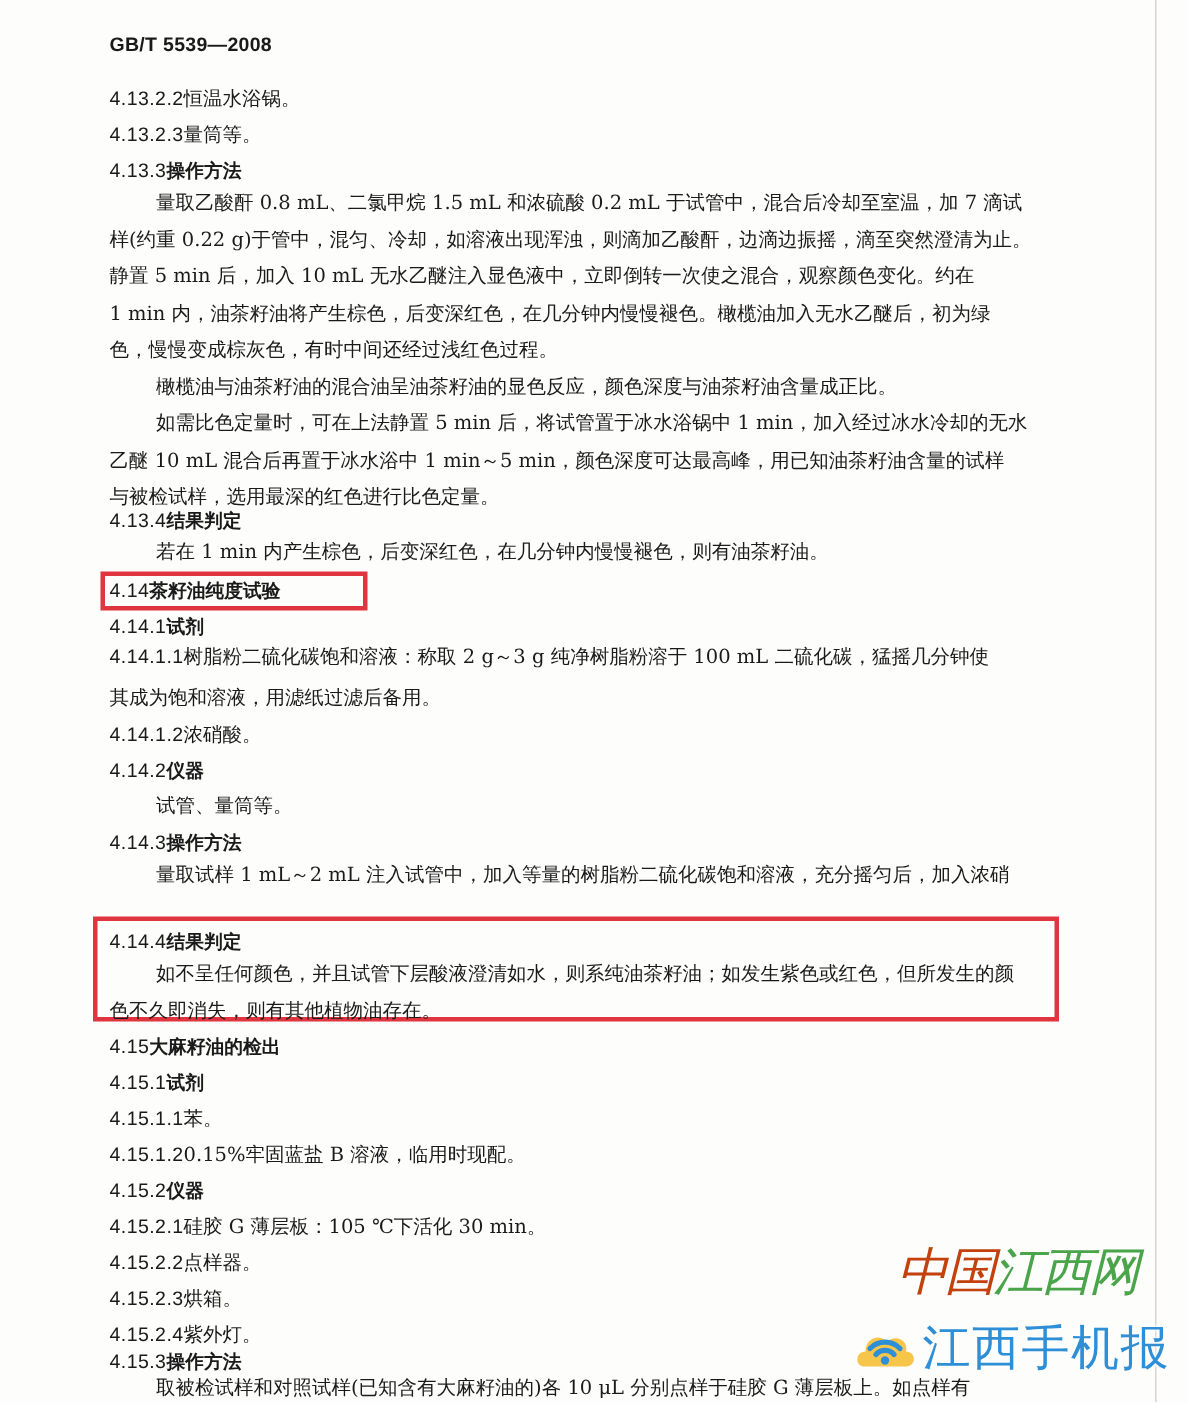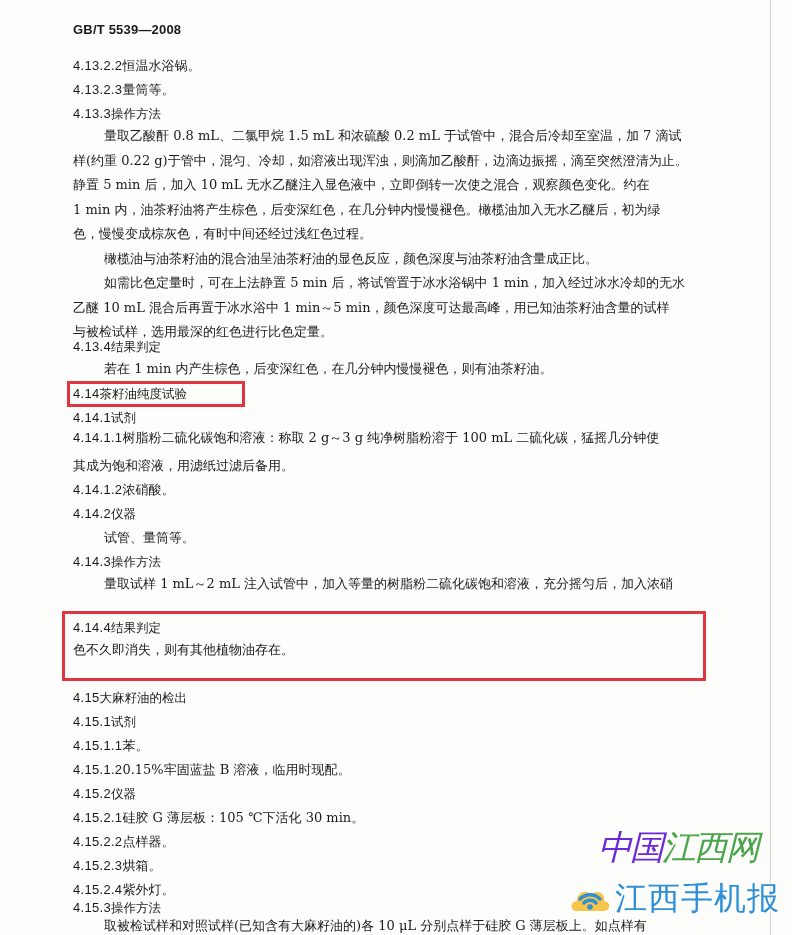--- a/index.html
+++ b/index.html
@@ -18,34 +18,34 @@
     font-family: "Liberation Sans", sans-serif; font-weight: bold; font-size: 13px;
     letter-spacing: 0.2px;
   }
   .line {
     position: absolute; left: 73px; white-space: nowrap;
     font-size: 13px; line-height: 16px;
   }
   .line .num {
     font-family: "Liberation Sans", sans-serif; letter-spacing: 0.3px; 
   }
-  .line.heading .title { font-family: "DejaVu Sans", sans-serif; font-weight: normal; font-size: 12.5px; }
+  .line.heading .title { font-family: "DejaVu Sans", sans-serif; font-weight: bold; font-size: 12.5px; }
   .line.indent { left: 104px; }
   .para { position: absolute; left: 73px; width: 640px; font-size: 13px; line-height: 24.6px; }
   .para .row { white-space: nowrap; height: 24.6px; }
   .para .row.first { padding-left: 31px; }
   .red-box {
     position: absolute; border: 3px solid #e0353f; box-sizing: border-box;
   }
   .watermark { position: absolute; left: 560px; top: 825px; width: 200px; height: 110px; }
   .wm-top {
     position: absolute; left: 38px; top: 0; font-size: 34px; font-family: "DejaVu Serif", serif;
     font-style: italic; letter-spacing: -2px; white-space: nowrap;
   }
-  .wm-top .r { color: #6d28d9; font-family: Liberation Mono, monospace; }
+  .wm-top .r { color: #c2410c; font-family: Liberation Mono, monospace; }
   .wm-top .g { color: #4aa54a; }
   .wm-bottom {
     position: absolute; left: 55px; top: 52px; font-size: 32px; font-weight: normal;
     font-family: "DejaVu Sans", sans-serif; color: #2e8fd6; letter-spacing: 1px; white-space: nowrap;
     text-shadow: 0 0 3px #fff, 0 0 3px #fff;
   }
   .wm-icon { position: absolute; left: 8px; top: 52px; width: 44px; height: 44px; }
 </style>
 </head>
 <body>
@@ -111,20 +111,21 @@
 </div>
 <div class="para" style="top:572px">
   <div class="row first">量取试样 1 mL～2 mL 注入试管中，加入等量的树脂粉二硫化碳饱和溶液，充分摇匀后，加入浓硝</div>
 </div>
 
 <div class="red-box" style="left:62px;top:611px;width:644px;height:70px;"></div>
 <div class="line heading" style="top:620px">
   <span class="num">4.14.4</span><span class="title">结果判定</span>
 </div>
 <div class="para" style="top:638px">
+  <div class="row first">如不呈任何颜色，并且试管下层酸液澄清如水，则系纯油茶籽油；如发生紫色或红色，但所发生的颜</div>
   <div class="row">色不久即消失，则有其他植物油存在。</div>
 </div>
 
 <div class="line heading" style="top:690px">
   <span class="num">4.15</span><span class="title">大麻籽油的检出</span>
 </div>
 <div class="line heading" style="top:714px">
   <span class="num">4.15.1</span><span class="title">试剂</span>
 </div>
 <div class="line" style="top:738px">

